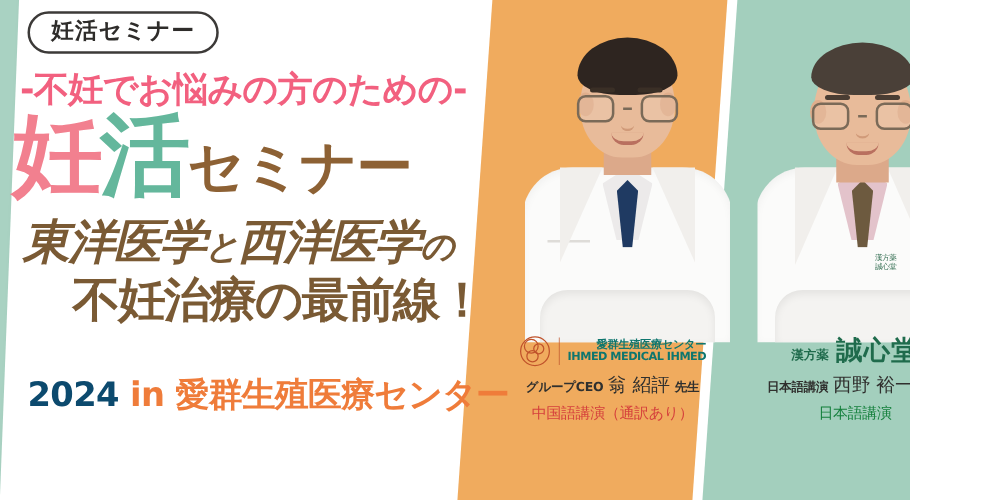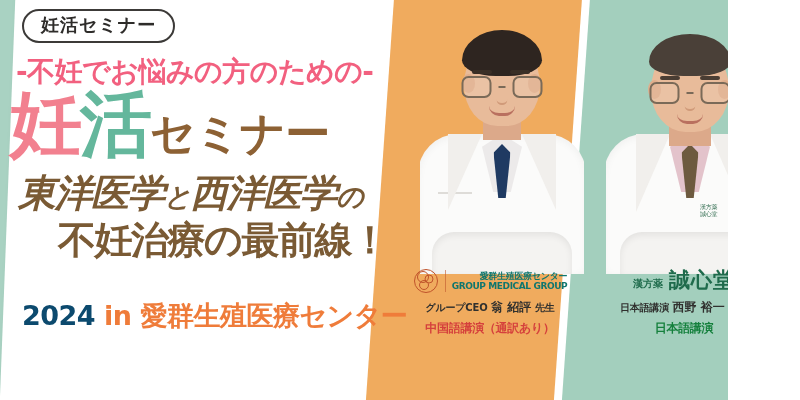--- a/index.html
+++ b/index.html
@@ -352,27 +352,27 @@
   .logo-green .lg-big   { font-size: 21px; font-weight: 700; font-family: "DejaVu Serif", "Liberation Serif", serif; letter-spacing: 1px; }
 
   .speaker-name {
     margin-top: 3px;
     color: #30302e;
     font-size: 11px;
     font-weight: 600;
     letter-spacing: -0.2px;
   }
   .speaker-name .sn-title { font-size: 10px; font-weight: 600; }
-  .speaker-name .sn-main  { font-size: 12px; font-weight: 700; letter-spacing: 0px; margin-top: 16px; }
+  .speaker-name .sn-main  { font-size: 15px; font-weight: 400; letter-spacing: 0px; margin-top: 16px; }
   .speaker-name .sn-hon   { font-size: 10px; font-weight: 600; }
 
   .lang-tag {
     margin-top: 4px;
     font-size: 12px;
-    font-weight: 700;
+    font-weight: 400;
     letter-spacing: -0.3px;
   }
   .lang-cn { color: #d5403c; }
   .lang-jp { color: #15803d; }
 
   
   .ribbon {
     position: absolute;
     left: 404px; top: 362px;
     width: 372px; height: 30px;
@@ -480,21 +480,21 @@
     <div class="logo-row">
       <svg class="logo-mark" viewBox="0 0 26 26">
         <circle cx="13" cy="13" r="11.5" fill="none" stroke="#c0532b" stroke-width="1"></circle>
         <circle cx="10" cy="9" r="5.5" fill="none" stroke="#c0532b" stroke-width="1"></circle>
         <circle cx="16" cy="11" r="4" fill="none" stroke="#c0532b" stroke-width="1"></circle>
         <circle cx="11" cy="17" r="4.5" fill="none" stroke="#c0532b" stroke-width="1"></circle>
       </svg>
       <div class="logo-divider"></div>
       <div class="logo-text">
         <span class="lt-jp">愛群生殖医療センター</span>
-        <span class="lt-en">GROUP MEDICAL GROUP</span>
+        <span class="lt-en">IHMED MEDICAL IHMED</span>
       </div>
     </div>
     <div class="speaker-name">
       <span class="sn-title">グループCEO</span>
       <span class="sn-main">翁 紹評</span>
       <span class="sn-hon">先生</span>
     </div>
     <div class="lang-tag lang-cn">中国語講演（通訳あり）</div>
   </div>
 

